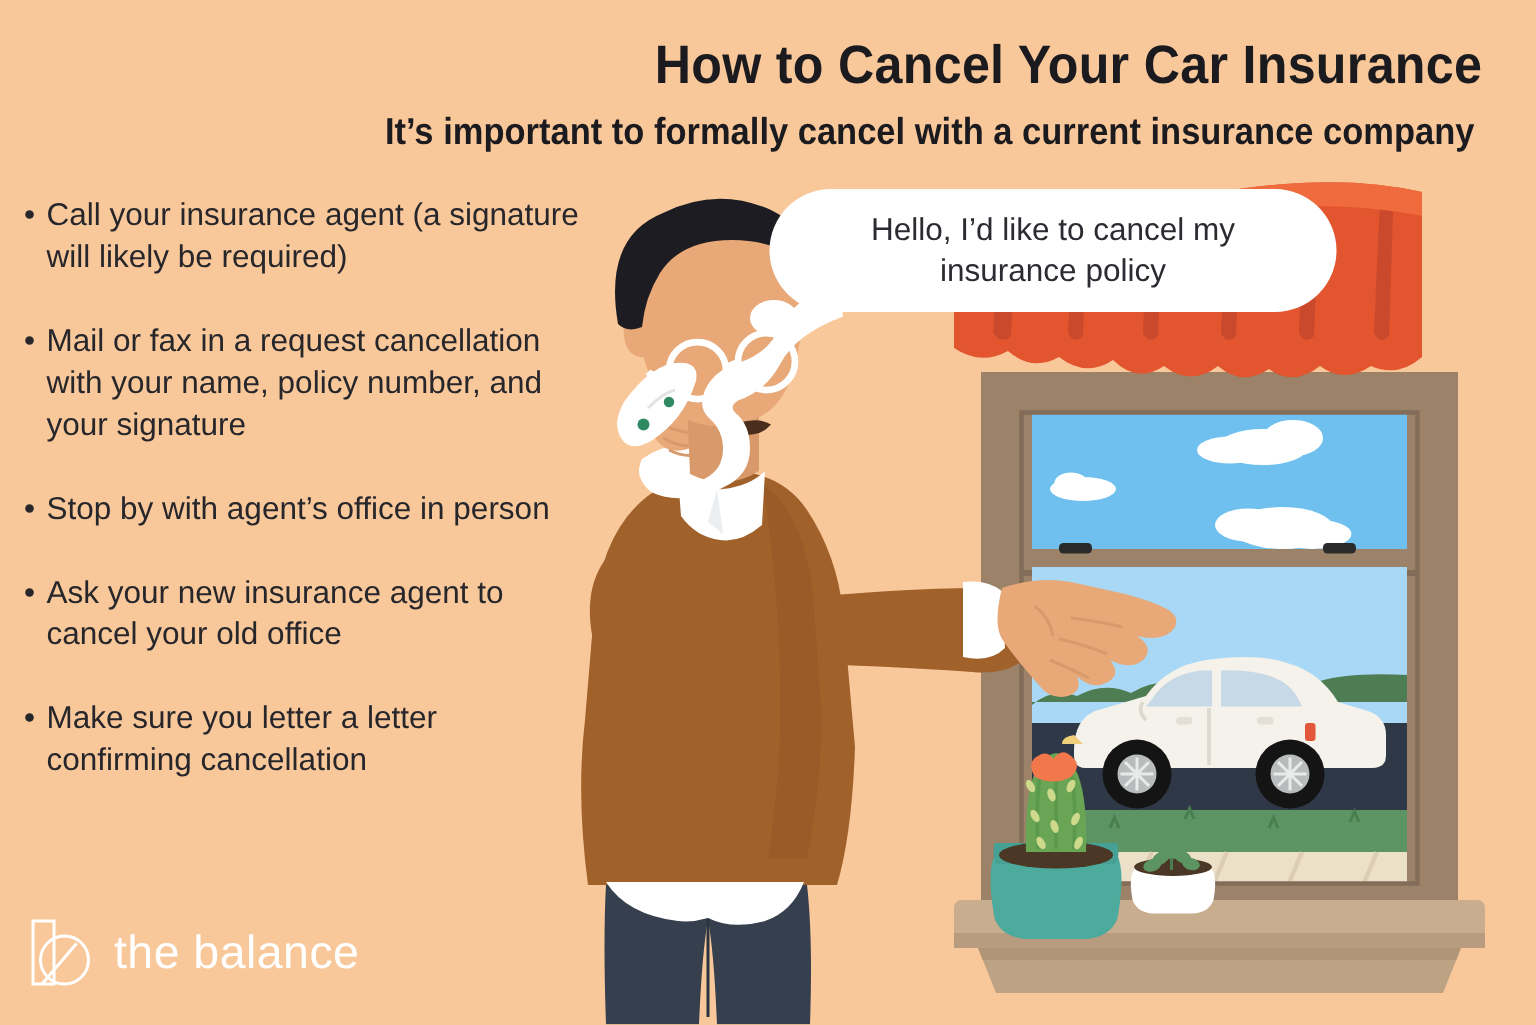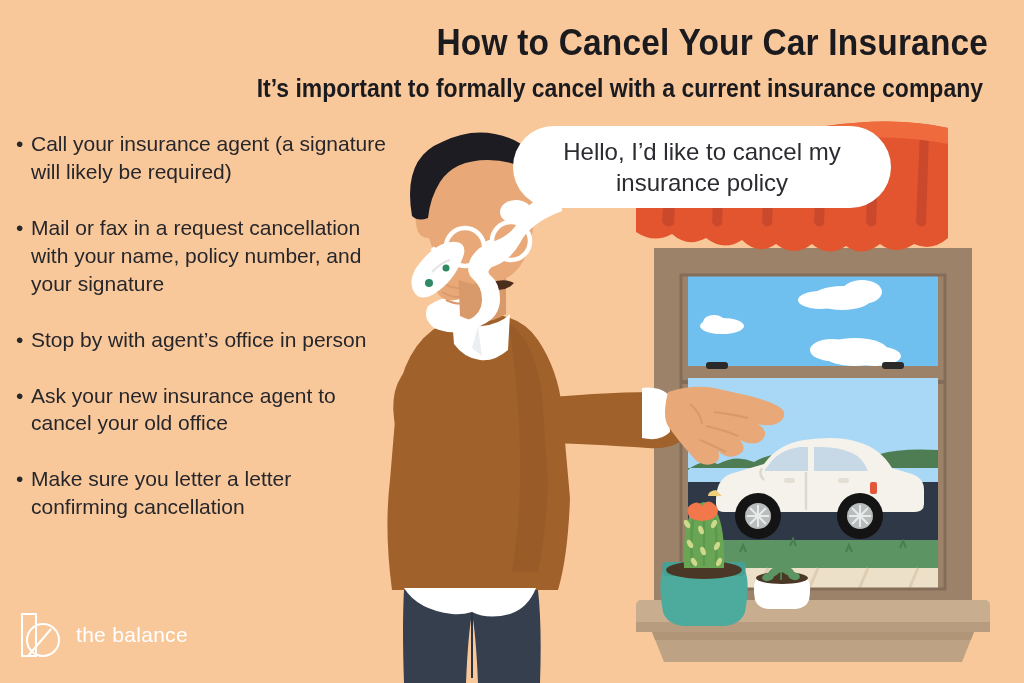--- a/index.html
+++ b/index.html
@@ -33,33 +33,33 @@
   .bullet{
     display:flex;align-items:flex-start;margin-bottom:28px;
     font-size:21px;line-height:1.33;color:#26262b;
   }
   .bullet .dot{flex:0 0 auto;width:13px;margin-right:2px;text-align:left;}
   .bullet .txt{flex:1 1 auto;}
 
   
   #logo{position:absolute;left:20px;top:612px;display:flex;align-items:center;}
   #logo-mark{width:44px;height:46px;margin-right:12px;}
-  #logo-text{font-size:21px;color:#ffffff;letter-spacing:.3px;}
+  #logo-text{font-size:31px;color:#ffffff;letter-spacing:.3px;}
 
   
   #art{position:absolute;left:0;top:0;width:1024px;height:683px;}
 
   
   #bubble{
     position:absolute;left:513px;top:126px;width:378px;height:82px;
     background:#ffffff;border-radius:41px;
     display:flex;align-items:center;justify-content:center;
   }
   #bubble-text{
-    font-size:24px;line-height:1.3;color:#2b2b31;text-align:center;
+    font-size:21px;line-height:1.3;color:#2b2b31;text-align:center;
     width:330px;
   }
 </style>
 </head>
 <body>
 
 <div id="stage">
 
   <svg id="art" viewBox="0 0 1024 683" width="1024" height="683" xmlns="http://www.w3.org/2000/svg">
 

